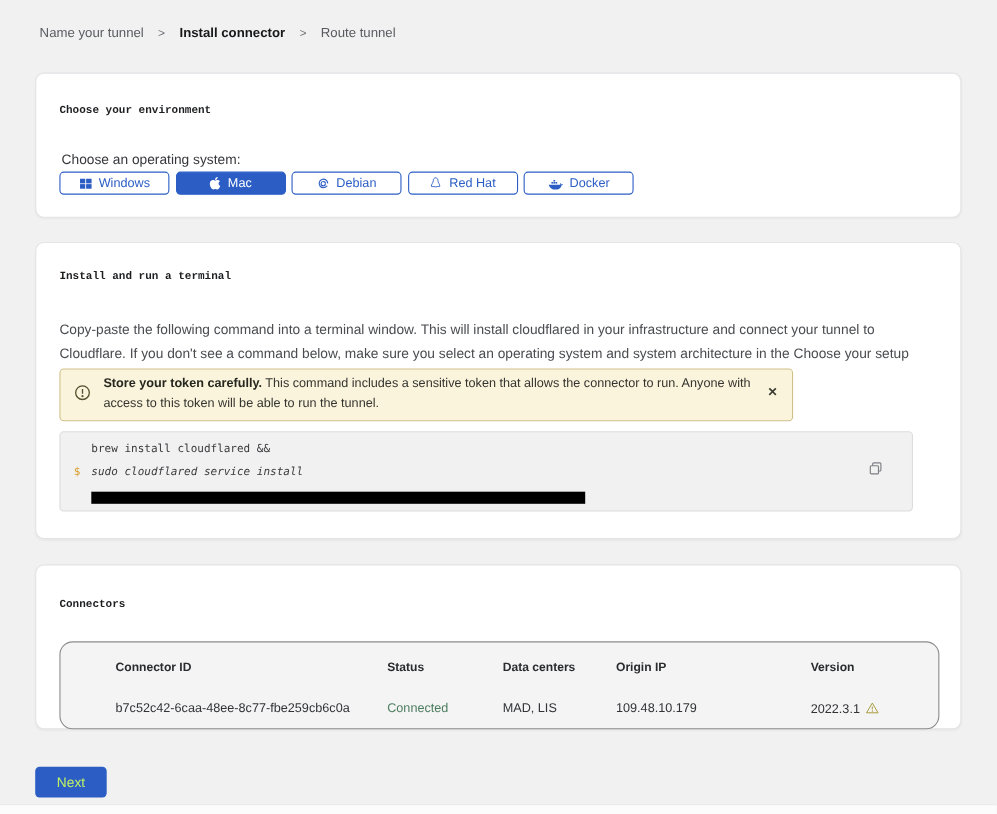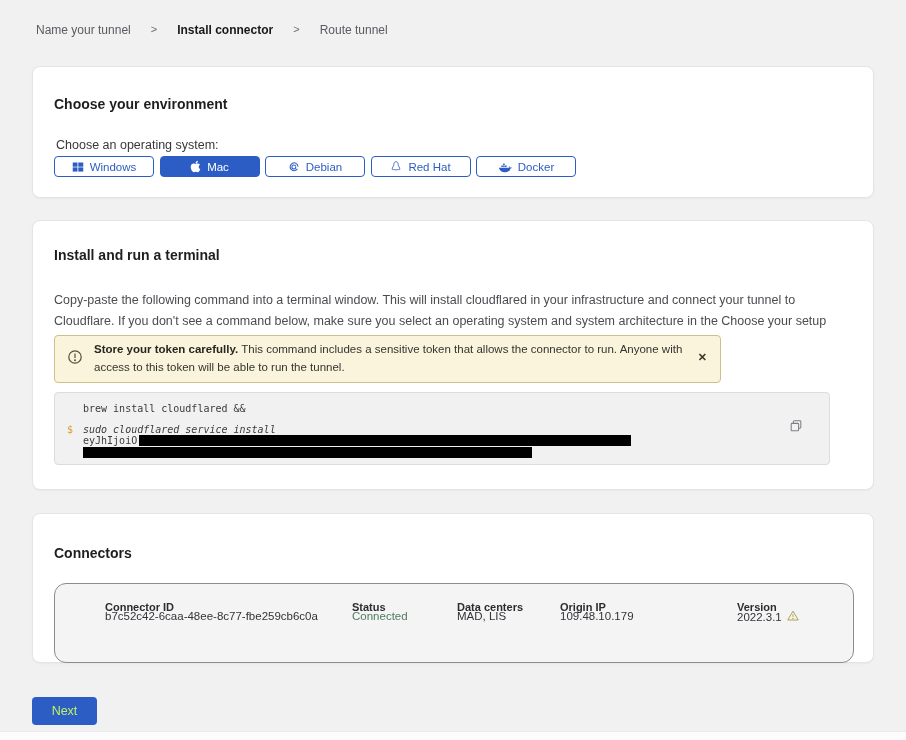--- a/index.html
+++ b/index.html
@@ -10,29 +10,29 @@
   }
   *{margin:0;padding:0;box-sizing:border-box;}
   html,body{width:906px;height:740px;}
   body{
     font-family:"Liberation Sans","DejaVu Sans",sans-serif;
     background:var(--page-bg); position:relative; overflow:hidden; color:var(--text-dark);
   }
   .abs{position:absolute;}
 
   
-  .breadcrumb{left:36px; top:23px; font-size:12px; color:var(--text-gray); display:flex; gap:20px; align-items:flex-start;}
+  .breadcrumb{left:36px; top:23px; font-size:12px; color:var(--text-gray); display:flex; gap:13px; align-items:flex-end;}
   .breadcrumb .crumb{cursor:default;}
   .breadcrumb .crumb.active{font-weight:bold; color:#17181a;}
   .breadcrumb .sep{color:#6b6d72; font-size:11px;}
 
   
   .card{position:absolute; left:32px; width:842px; background:var(--card-bg);
     border:1px solid var(--card-border); border-radius:8px; box-shadow:0 1px 2px rgba(0,0,0,.04);}
-  .card h2{font-size:14px; font-weight:bold; color:#1d1e20; position:absolute; left:21px;}
+  .card h2{font-size:10px; font-weight:bold; color:#1d1e20; position:absolute; left:21px;font-family:Liberation Mono, monospace;}
 
   
   #card-env{top:66px; height:132px;}
   #card-env h2{top:29px;}
   .os-label{position:absolute; left:23px; top:71px; font-size:12.5px; color:#36383c;}
   .os-row{position:absolute; left:21px; top:89px; display:flex; gap:5.5px;}
   .os-btn{width:100px; height:21px; border:1px solid var(--accent); border-radius:4px;
     background:#fff; color:var(--accent); font-size:11.5px; display:flex; align-items:center;
     justify-content:center; gap:6px; cursor:pointer; font-family:inherit;}
   .os-btn.selected{background:var(--accent); color:#fff;}
@@ -61,21 +61,21 @@
   .bar1{width:492px; margin-left:2px;}
   .bar2{position:absolute; left:28px; top:54px; width:449px; height:11px; background:#000;}
   .copy-btn{position:absolute; right:26px; top:26px; background:none; border:none; cursor:pointer; color:#7d7f83; padding:0;}
 
   
   #card-connectors{top:513px; height:150px;}
   #card-connectors h2{top:31px;}
   .ctable{position:absolute; left:21px; top:69px; width:800px; height:80px;
     background:var(--table-bg); border:1px solid var(--table-border); border-radius:12px;}
   .th{position:absolute; top:17px; font-size:11px; font-weight:bold; color:#2b2c2f;}
-  .td{position:absolute; top:26px; font-size:11.5px; color:#323337;}
+  .td{position:absolute; top:54px; font-size:11.5px; color:#323337;}
   .col-id{left:50px;} .col-status{left:297px;} .col-dc{left:402px;} .col-ip{left:505px;} .col-ver{left:682px;}
   .status-connected{color:var(--green);}
   .ver-cell{display:flex; align-items:center; gap:5px;}
 
   
   .next-btn{position:absolute; left:32px; top:697px; width:65px; height:28px;
     background:var(--accent); color:#bef264; border:none; border-radius:4px; font-size:12.5px;
     font-family:inherit; cursor:pointer;}
   .bottom-strip{position:absolute; left:0; top:731px; width:906px; height:9px; background:#fcfcfd; border-top:1px solid #e9e9eb;}
 </style>
@@ -162,23 +162,20 @@
         </svg>
     </span>
     <span class="banner-text"><b>Store your token carefully.</b><span> This command includes a sensitive token that allows the connector to run. Anyone with access to this token will be able to run the tunnel.</span></span>
     <button class="banner-close">✕</button>
   </div>
 
   <div class="codeblock">
     <div class="code-line1">brew install cloudflared &amp;&amp;</div>
     <div class="code-prompt">$</div>
     <div class="code-line2">sudo cloudflared service install</div>
-    <div class="code-line3">
-      <span>eyJhIjoiO</span><span class="bar bar1"></span>
-    </div>
     <div class="bar2"></div>
     <button class="copy-btn">
       <svg width="14" height="14" viewBox="0 0 16 16" fill="none" stroke="#7d7f83" stroke-width="1.2">
           <rect x="5" y="2" width="8.5" height="8.5" rx="1"></rect>
           <rect x="2.5" y="5" width="8.5" height="8.5" rx="1" fill="#f1f1f1"></rect>
         </svg>
     </button>
   </div>
 </section>
 

